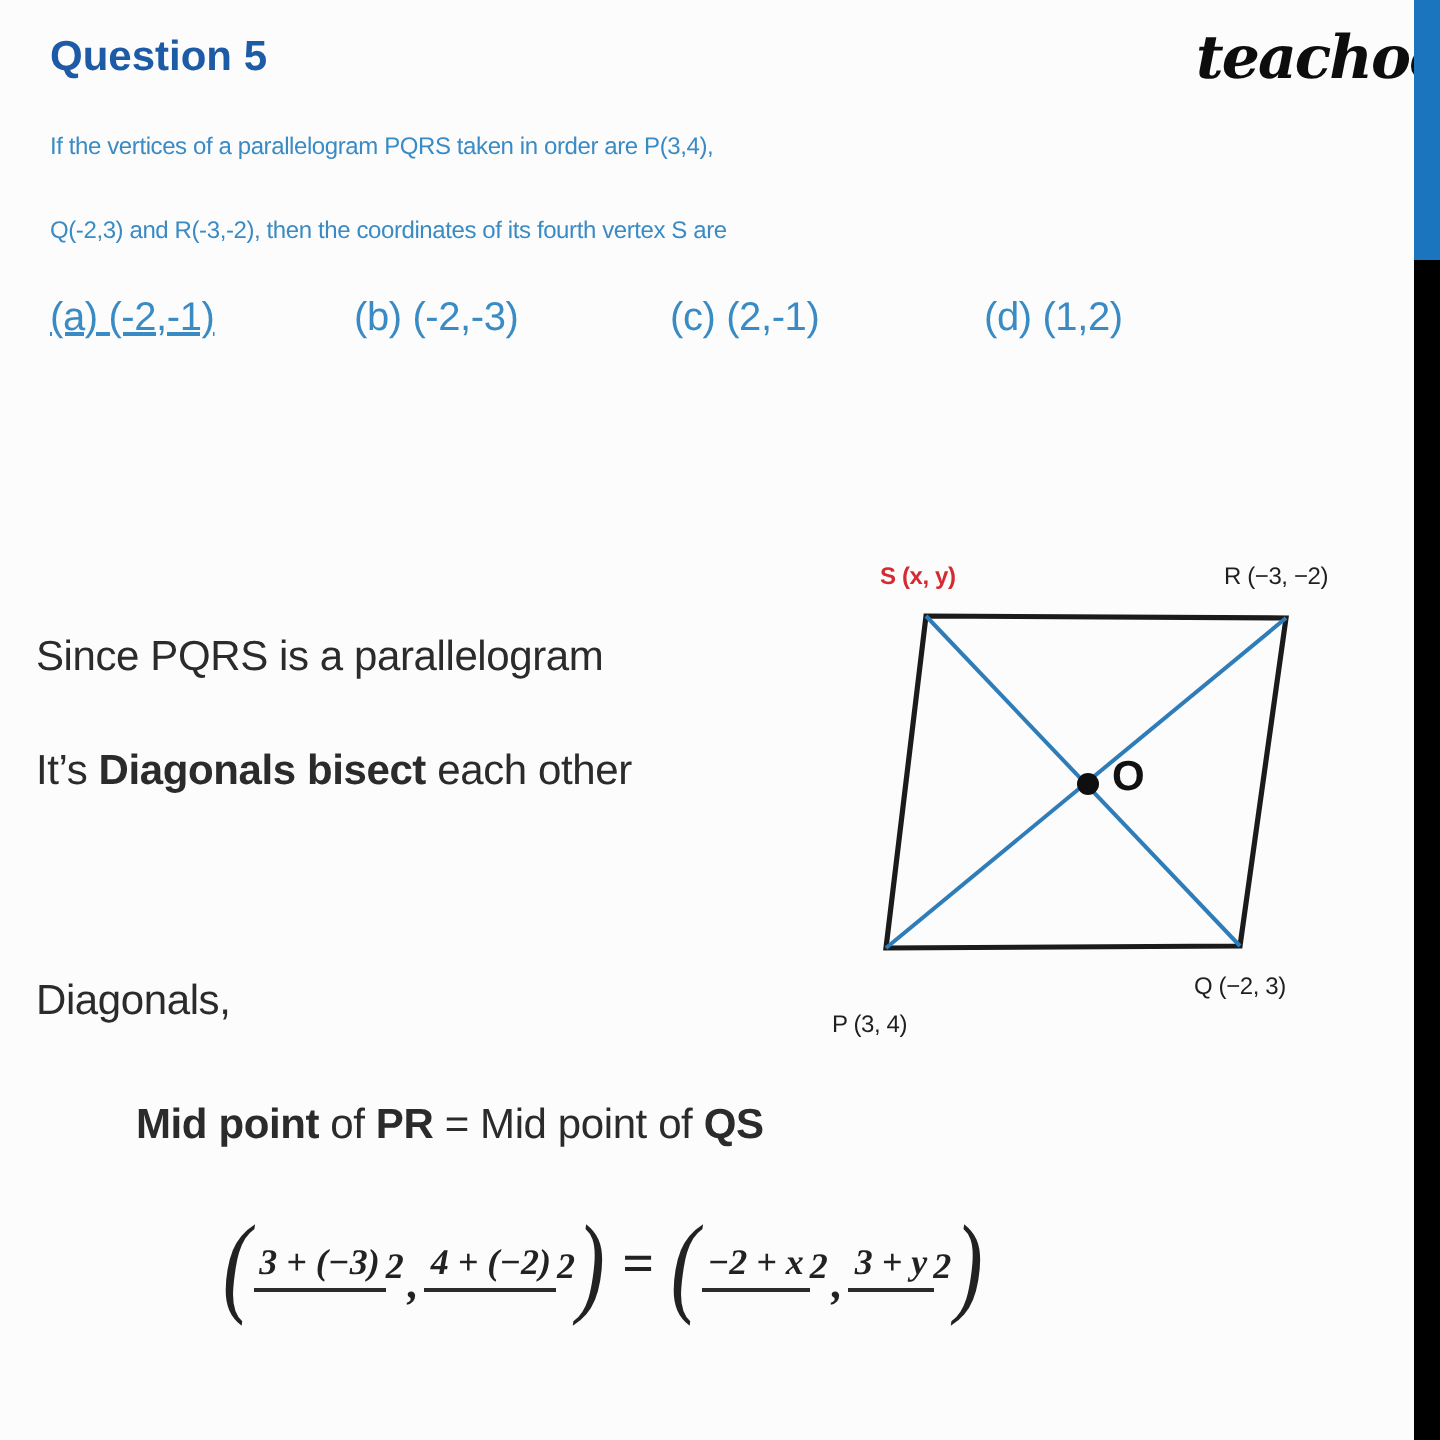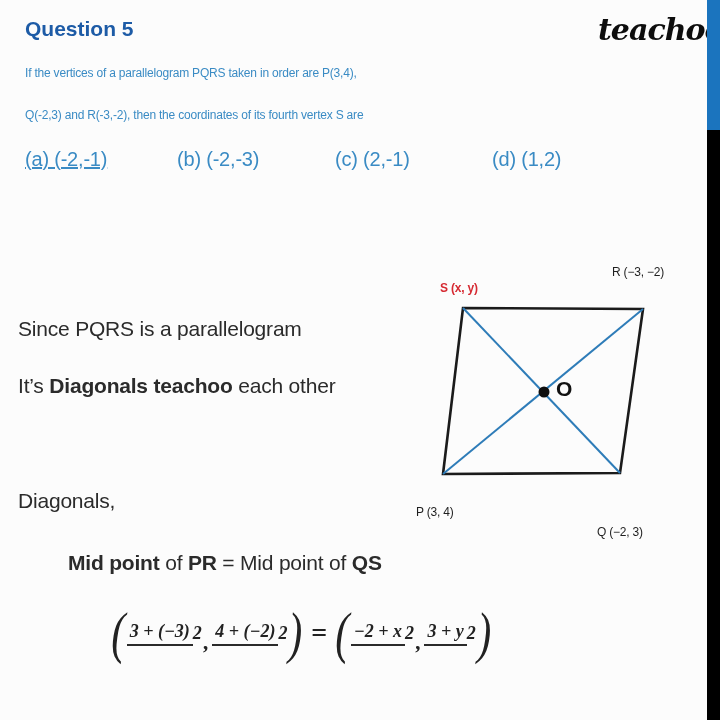--- a/index.html
+++ b/index.html
@@ -54,23 +54,23 @@
 
   .midpoint-line { left:68px; top:551px; font-size:21px; letter-spacing:-0.2px; }
 
   
   .diagram-svg { position:absolute; left:430px; top:295px; }
   .poly { fill:none; stroke:var(--diagram-outline); stroke-width:2.6; stroke-linejoin:miter; }
   .diag { stroke:var(--diagonal-blue); stroke-width:2; }
   .cdot { fill:#0f0f0f; }
   .vlabel { font-size:12px; color:#1f1f1f; letter-spacing:-0.2px; }
   .lbl-s { left:440px; top:281px; font-weight:bold; color:var(--s-label-red); }
-  .lbl-r { left:612px; top:265px; }
+  .lbl-r { left:612px; top:281px; }
   .lbl-p { left:416px; top:505px; }
-  .lbl-q { left:597px; top:486px;margin-top:39px; }
+  .lbl-q { left:597px; top:486px; }
   .lbl-o { left:556px; top:377px; font-weight:bold; font-size:21px; color:#111; }
 
   
   .formula {
     position:absolute; left:112px; top:601px; height:64px;
     display:flex; align-items:center;
     font-family:"Liberation Serif", serif;
     font-style:italic; font-weight:bold;
     color:#222;
   }
@@ -94,21 +94,21 @@
 
 <div class="abs q-line q-line1">If the vertices of a parallelogram PQRS taken in order are P(3,4),</div>
 <div class="abs q-line q-line2">Q(-2,3) and R(-3,-2), then the coordinates of its fourth vertex S are</div>
 
 <div class="abs option opt-a">(a) (-2,-1)</div>
 <div class="abs option opt-b">(b) (-2,-3)</div>
 <div class="abs option opt-c">(c) (2,-1)</div>
 <div class="abs option opt-d">(d) (1,2)</div>
 
 <div class="abs sol-line sol-1">Since PQRS is a parallelogram</div>
-<div class="abs sol-line sol-2"><span>It’s </span><span class="bold">Diagonals teachoo</span><span> each other</span></div>
+<div class="abs sol-line sol-2"><span>It’s </span><span class="bold">Diagonals bisect</span><span> each other</span></div>
 <div class="abs sol-line sol-3">Diagonals,</div>
 
 <svg class="diagram-svg" width="230" height="195" viewBox="0 0 230 195">
   <polygon class="poly" points="33,13 213,14 190,178 13,179"></polygon>
   <line class="diag" x1="33" y1="13" x2="190" y2="178"></line>
   <line class="diag" x1="213" y1="14" x2="13" y2="179"></line>
   <circle class="cdot" cx="114" cy="97" r="5.5"></circle>
 </svg>
 <div class="abs vlabel lbl-s">S (x, y)</div>
 <div class="abs vlabel lbl-r">R (−3, −2)</div>

